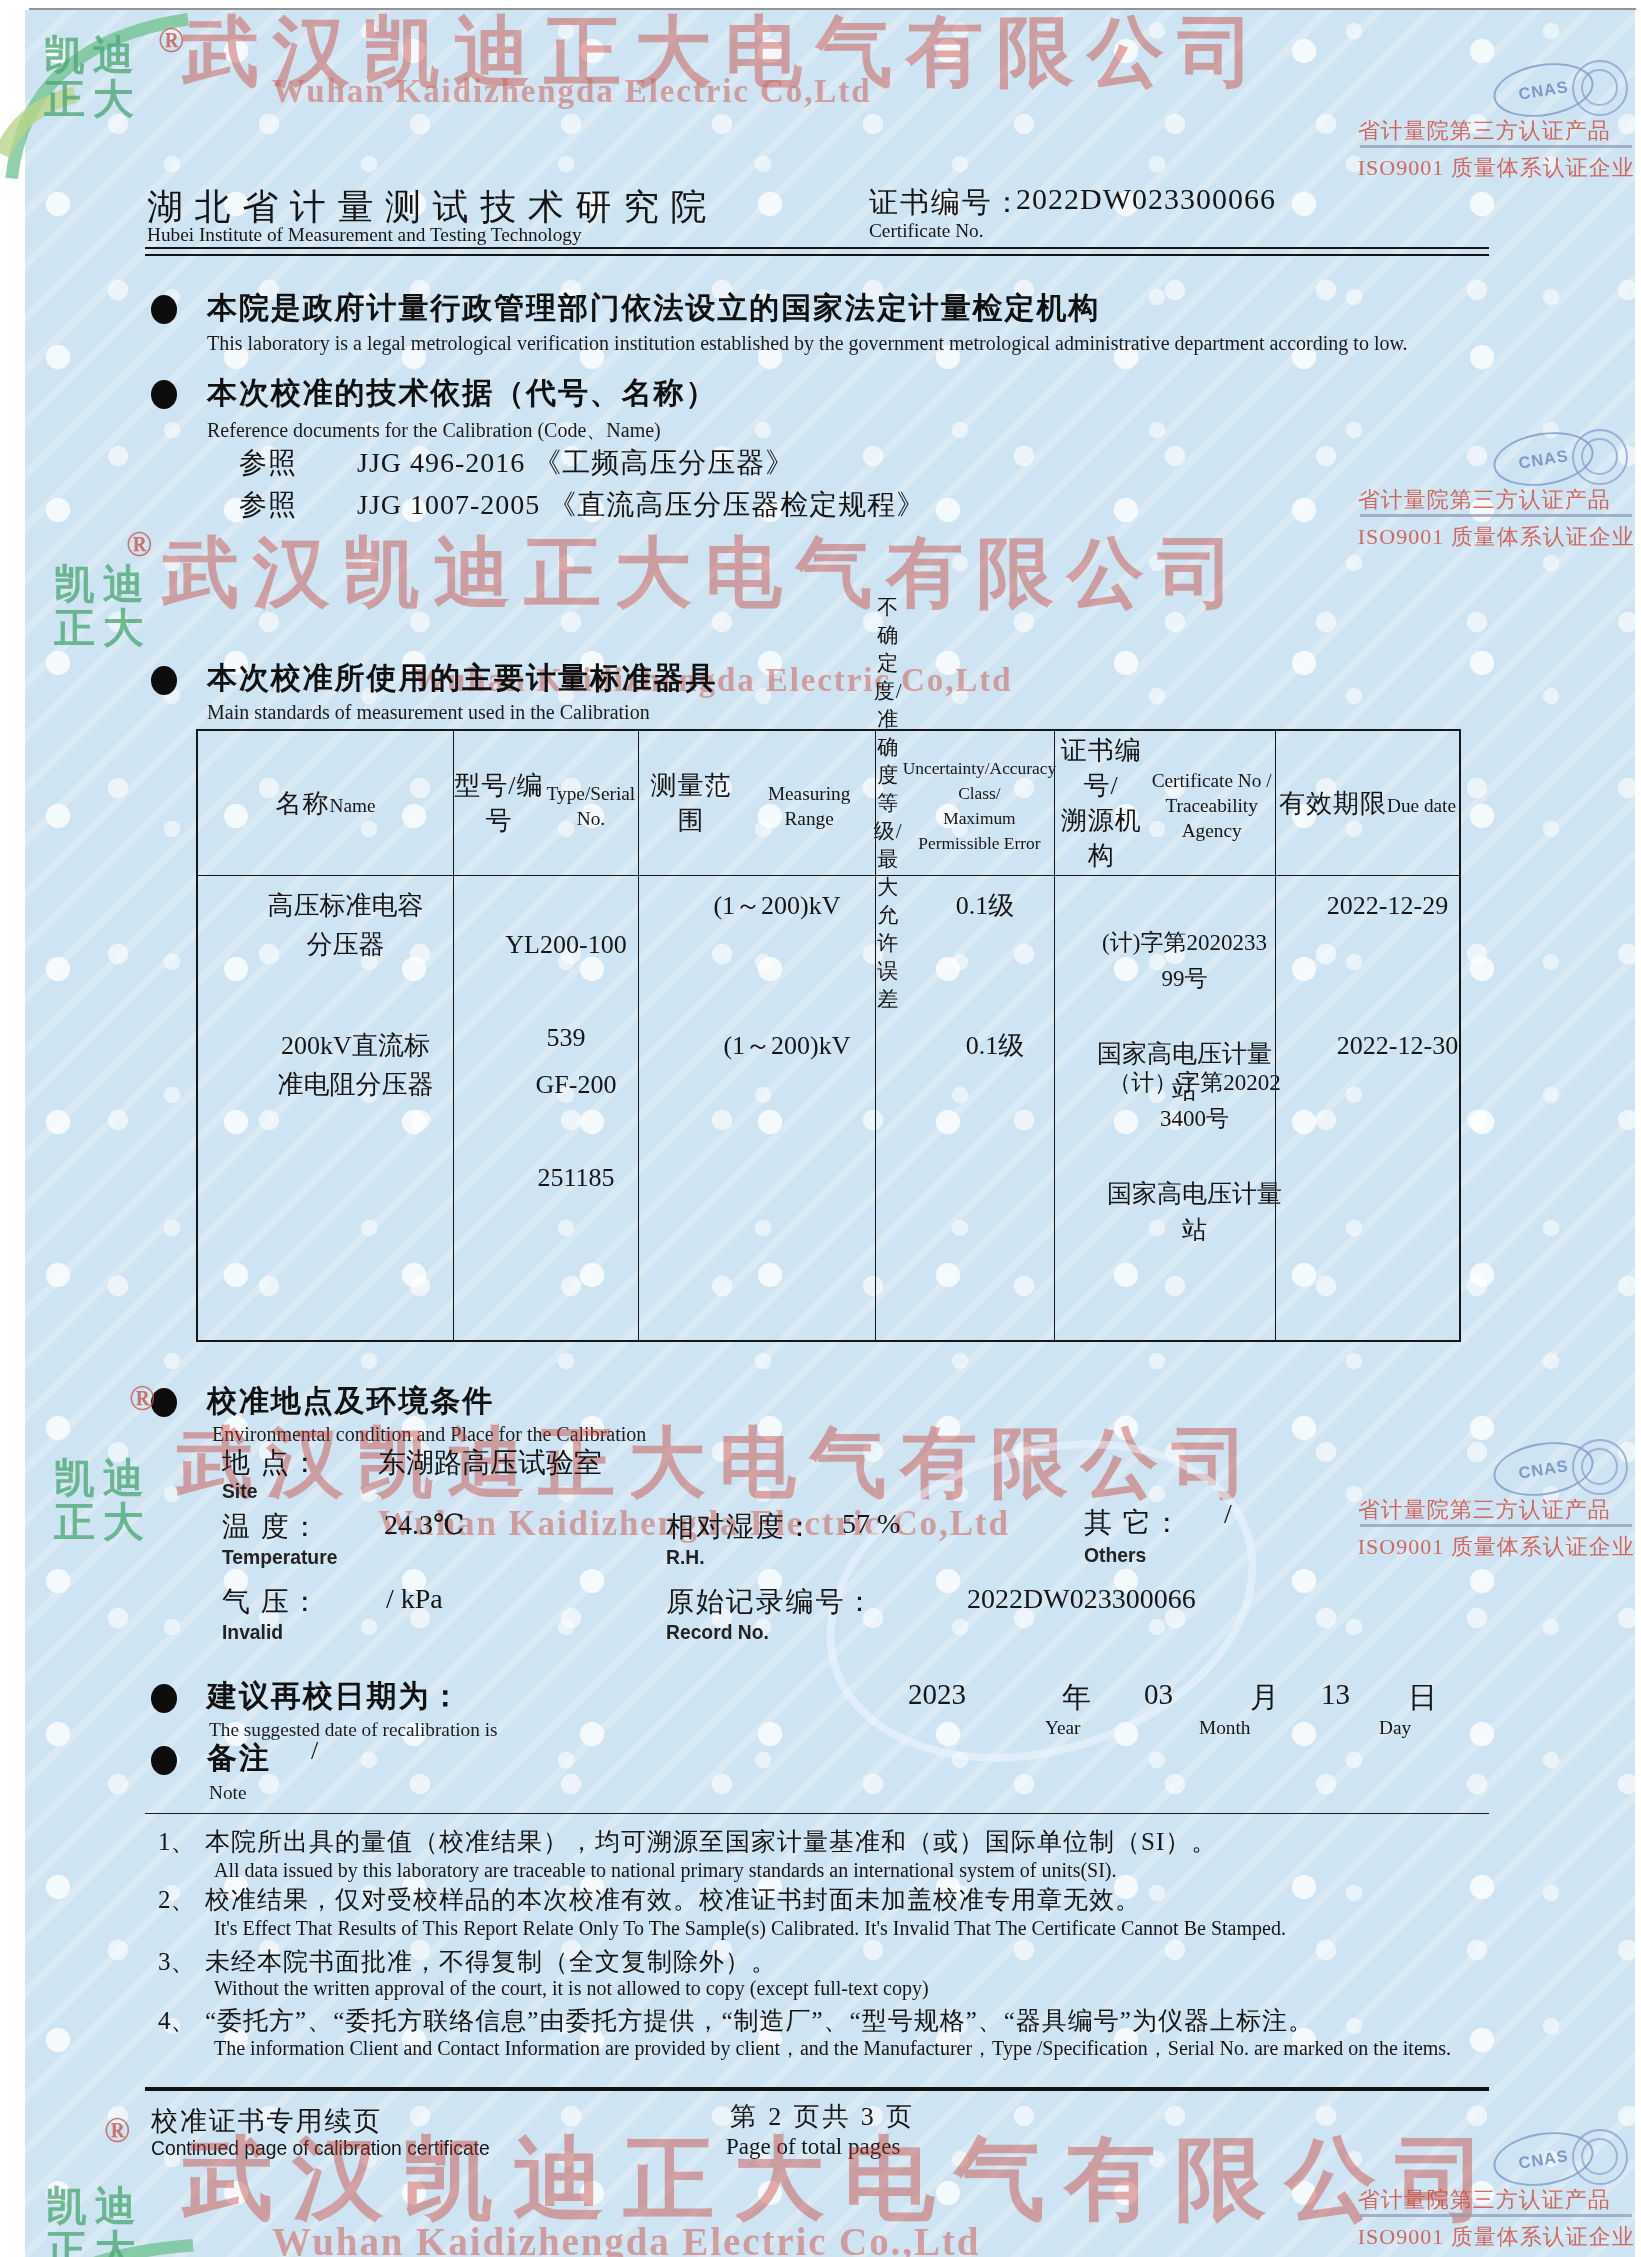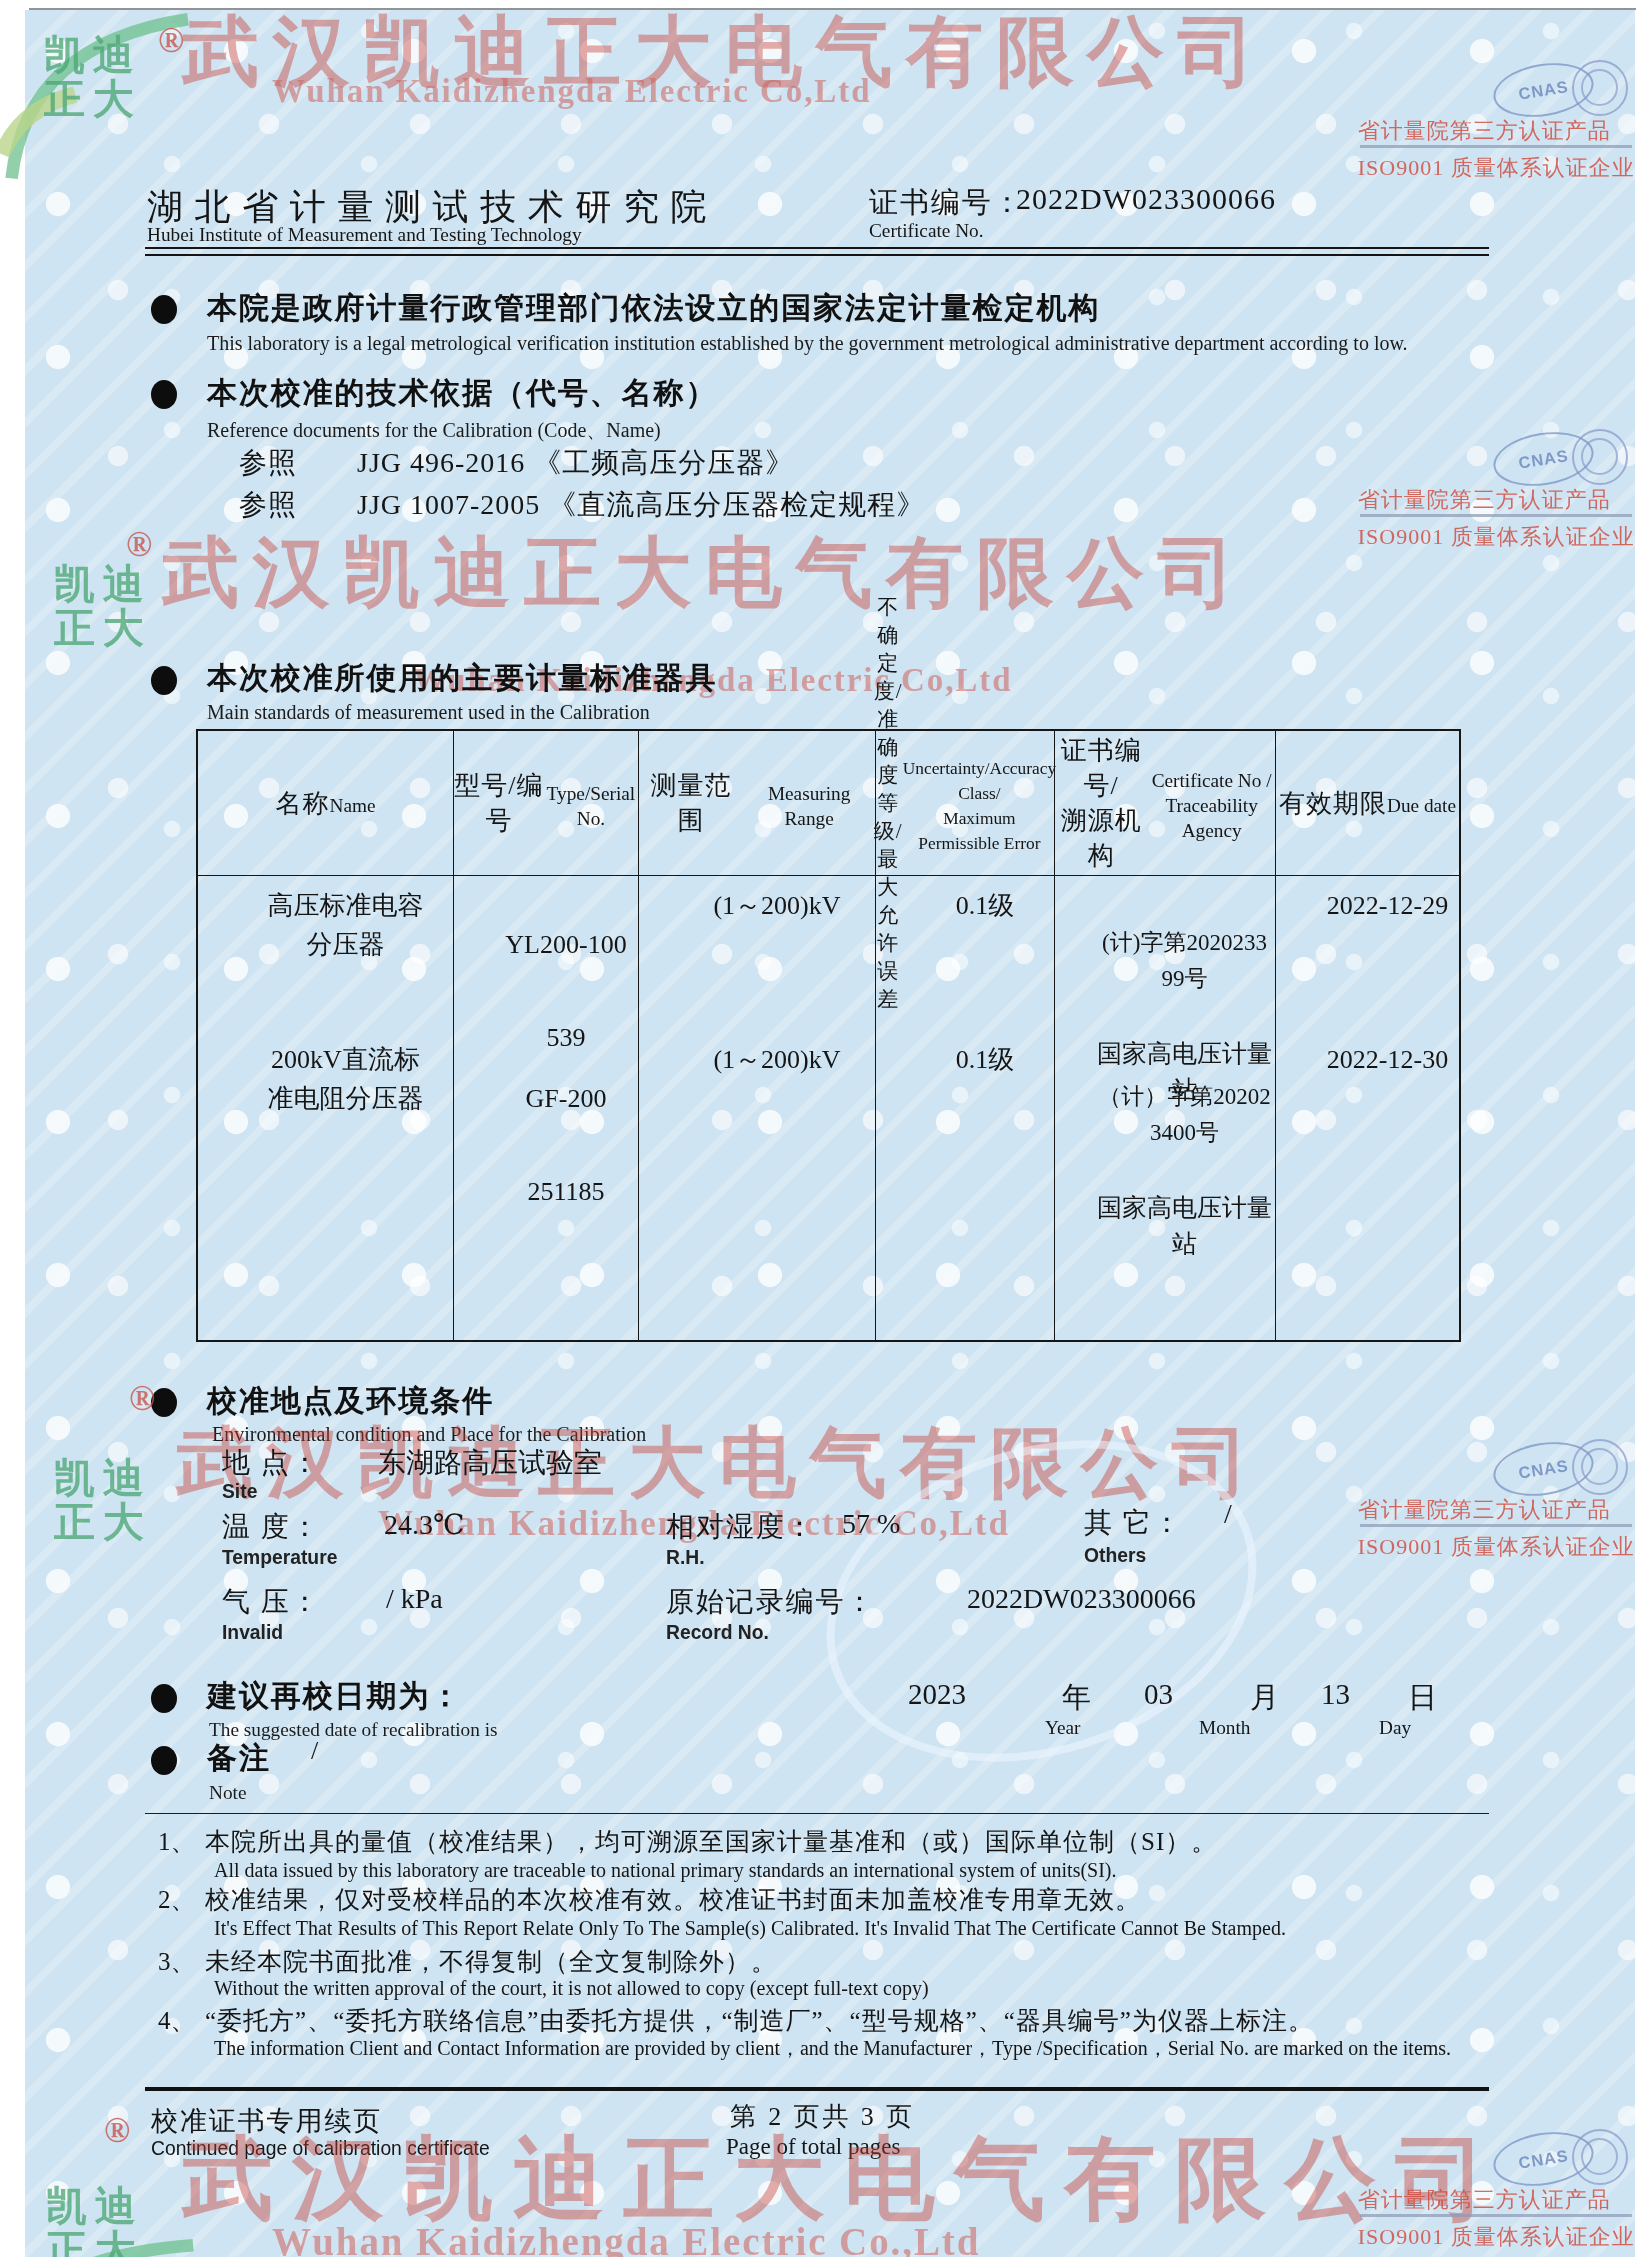--- a/index.html
+++ b/index.html
@@ -45,21 +45,21 @@
          display:flex;flex-direction:row;align-items:center;justify-content:center;text-align:center;}
   .th-cn{font-size:26px;letter-spacing:1px;white-space:pre-line;}
   .th-cn.small{font-size:21px;}
   .th-en{font-size:19.3px;margin-top:5.8px;white-space:pre-line;line-height:25px;}
   .th-en.small{font-size:17.4px;}
   .tbody{position:absolute;left:0;top:145px;width:100%;height:466px;}
   .entry{position:absolute;left:0;width:100%;text-align:center;font-size:26px;line-height:39px;white-space:pre-line;padding-left:20px;}
   .entry .serial{margin-top:15.4px;}
   .entry .cert-no{font-size:23px;line-height:36px;}
   .entry .agency{font-size:25px;line-height:36px;}
-  .e1{top:9.7px;} .e2{top:164px;}
+  .e1{top:9.7px;} .e2{top:150px;margin-left:10px;}
   
   .env-label{position:absolute;font-size:28px;letter-spacing:1.9px;white-space:nowrap;}
   .env-value{position:absolute;font-size:28px;white-space:nowrap;}
   .env-en{position:absolute;font-size:19.3px;color:#222;white-space:nowrap;font-family:"Liberation Sans","DejaVu Sans",sans-serif;font-weight:bold;}
   
   .date-val{position:absolute;font-size:29px;white-space:nowrap;}
   .date-en{position:absolute;font-size:19.3px;white-space:nowrap;}
   
   .rule-thin{position:absolute;left:145px;width:1344px;height:0;border-top:1.9px solid #1d1d1d;}
   .rule-thick{position:absolute;left:145px;width:1344px;height:3.9px;background:#111;}

